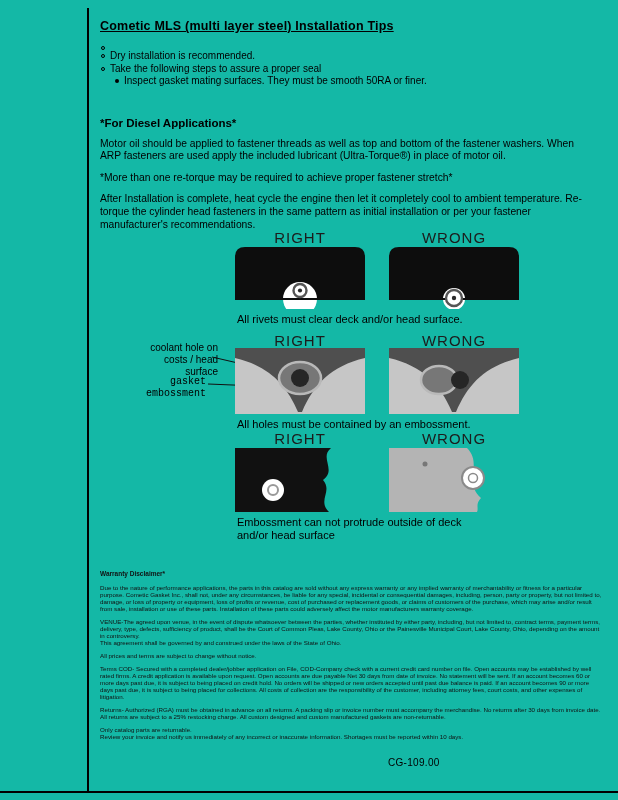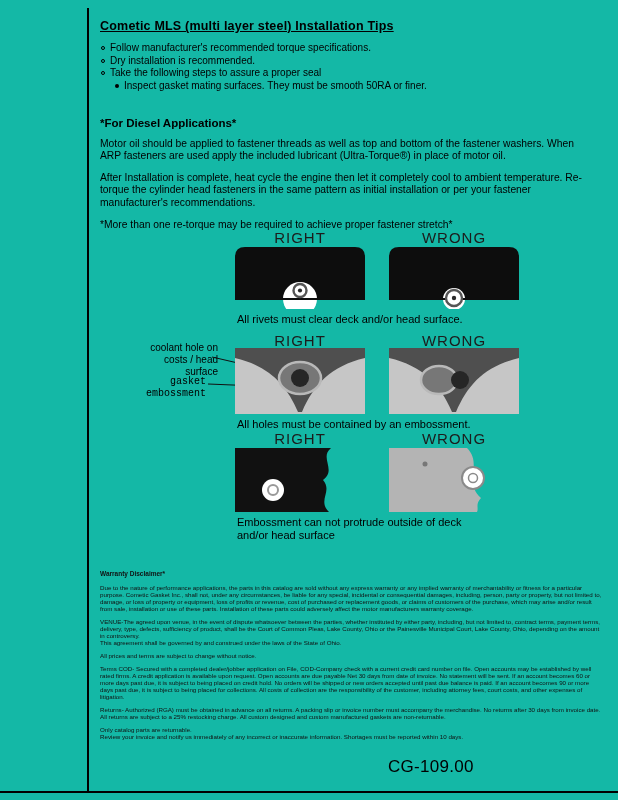--- a/index.html
+++ b/index.html
@@ -28,56 +28,55 @@
   .fig-caption { position:absolute; left:237px; font-size:11px; line-height:13px; }
 
   .ann { position:absolute; font-size:10px; line-height:12px; text-align:right; }
   .leader { position:absolute; left:208px; top:346px; }
 
   .warranty { position:absolute; left:100px; top:570px; width:503px; font-size:6.2px; line-height:7px; color:#111; }
   .warranty .wh { font-size:6.5px; font-weight:bold; margin-bottom:7px; }
   .wp { margin-bottom:6px; }
   .wp.tight { margin-bottom:0; }
 
-  .footer { position:absolute; left:388px; top:757px; font-size:17px; letter-spacing:.3px; }
+  .footer { position:absolute; left:388px; top:757px; font-size:10px; letter-spacing:.3px; }
 </style>
 </head>
 <body>
 
 <div class="page">
 
   <div class="rule-left"></div>
   <div class="rule-bottom"></div>
 
   <div class="title">Cometic MLS (multi layer steel) Installation Tips</div>
 
   <div class="bullets">
     <div class="b-row">
       <span class="m-circle"></span>
-      <span>Follow manufacturer's recommended torque specifications.</span>
     </div>
     <div class="b-row">
       <span class="m-circle"></span>
       <span>Dry installation is recommended.</span>
     </div>
     <div class="b-row">
       <span class="m-circle"></span>
       <span>Take the following steps to assure a proper seal</span>
     </div>
     <div class="b-row sub">
       <span class="m-dot"></span>
       <span>Inspect gasket mating surfaces.  They must be smooth 50RA or finer.</span>
     </div>
   </div>
 
   <div class="diesel">
     <div class="dh">*For Diesel Applications*</div>
     <p>Motor oil should be applied to fastener threads as well as top and bottom of the fastener washers. When ARP fasteners are used apply the included lubricant (Ultra-Torque®) in place of motor oil.</p>
+    <p>*More than one re-torque may be required to achieve proper fastener stretch*</p>
     <p>After Installation is complete, heat cycle the engine then let it completely cool to ambient temperature. Re-torque the cylinder head fasteners in the same pattern as initial installation or per your fastener manufacturer's recommendations.</p>
-    <p>*More than one re-torque may be required to achieve proper fastener stretch*</p>
   </div>
 
   <div class="fig-label" style="left:235px; top:229px;">RIGHT</div>
   <div class="fig-label" style="left:389px; top:229px;">WRONG</div>
 
   <div class="panel" style="left:235px; top:247px;">
     <svg width="130" height="62" viewBox="0 0 130 62">
       <path d="M10 0 H120 Q130 0 130 10 V52 H0 V10 Q0 0 10 0 Z" fill="#0d0d0d"></path>
       <circle cx="65" cy="52" r="17" fill="#ffffff"></circle>
       <line x1="0" y1="52" x2="130" y2="52" stroke="#0d0d0d" stroke-width="2"></line>

